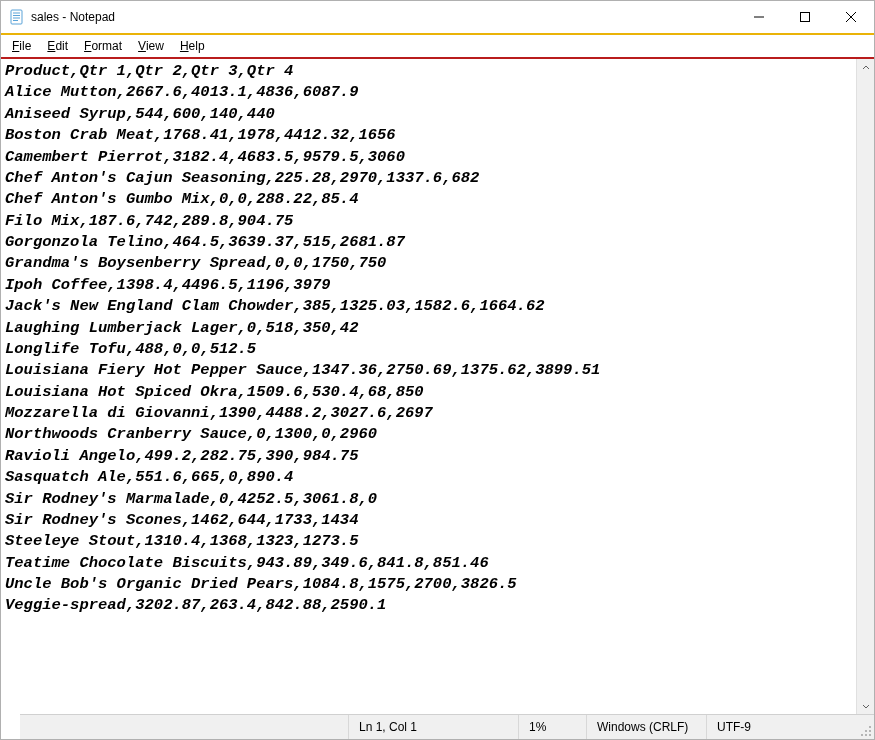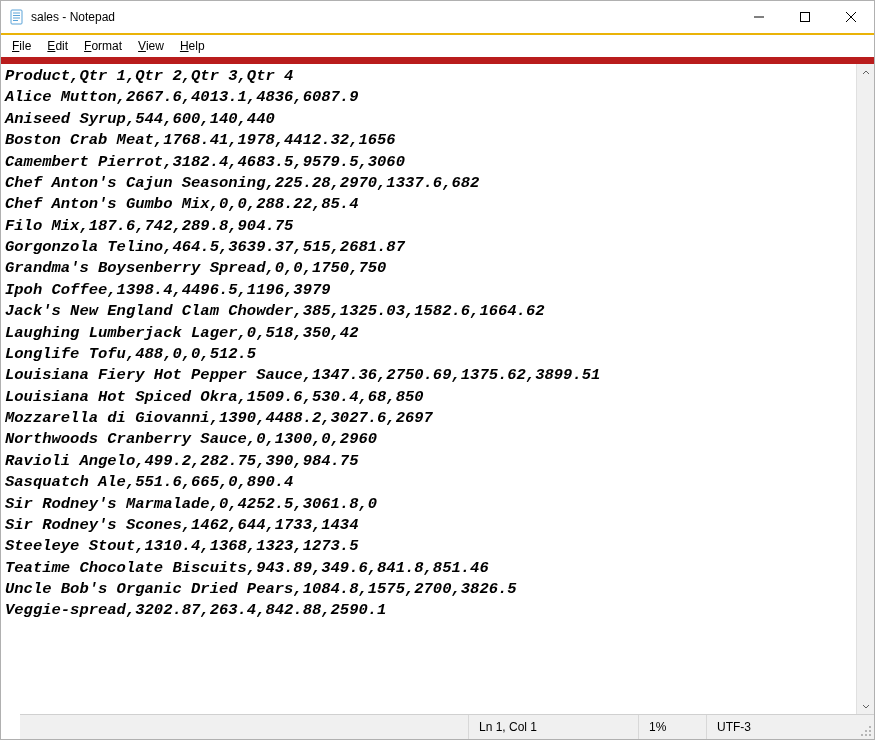--- a/index.html
+++ b/index.html
@@ -55,21 +55,21 @@
     font-size: 10px;
     color: #000;
   }
 
   .menubar {
     height: 22px;
     display: flex;
     align-items: center;
     padding: 0 4px;
     gap: 2px;
-    border-bottom: 7px solid #b91c1c;
+    border-bottom: 2px solid #b91c1c;
     background: #ffffff;
   }
   .menu-item {
     padding: 2px 7px;
     font-size: 12px;
   }
   .menu-item .ul { text-decoration: underline; }
 
   .content-wrap {
     flex: 1;
@@ -220,21 +220,22 @@
             <polyline points="1,3 4,6 7,3" fill="none" stroke="#606060" stroke-width="1"></polyline>
           </svg>
       </div>
     </div>
   </div>
 
   <div class="statusbar">
     <div class="status-cell first"></div>
     <div class="status-cell pos">Ln 1, Col 1</div>
     <div class="status-cell zoom">1%</div>
-    <div class="status-cell enc">UTF-3</div>
+    <div class="status-cell eol">Windows (CRLF)</div>
+    <div class="status-cell enc">UTF-9</div>
     <div class="grip">
       <svg width="12" height="12" viewBox="0 0 12 12">
         <circle cx="10" cy="2" r="0.9" fill="#999"></circle>
         <circle cx="6" cy="6" r="0.9" fill="#999"></circle>
           <circle cx="10" cy="6" r="0.9" fill="#999"></circle>
         <circle cx="2" cy="10" r="0.9" fill="#999"></circle>
           <circle cx="6" cy="10" r="0.9" fill="#999"></circle>
           <circle cx="10" cy="10" r="0.9" fill="#999"></circle>
       </svg>
     </div>

